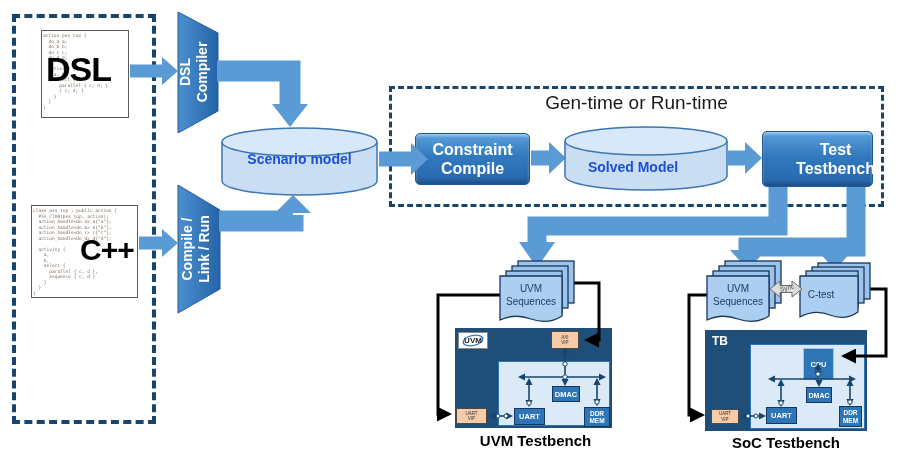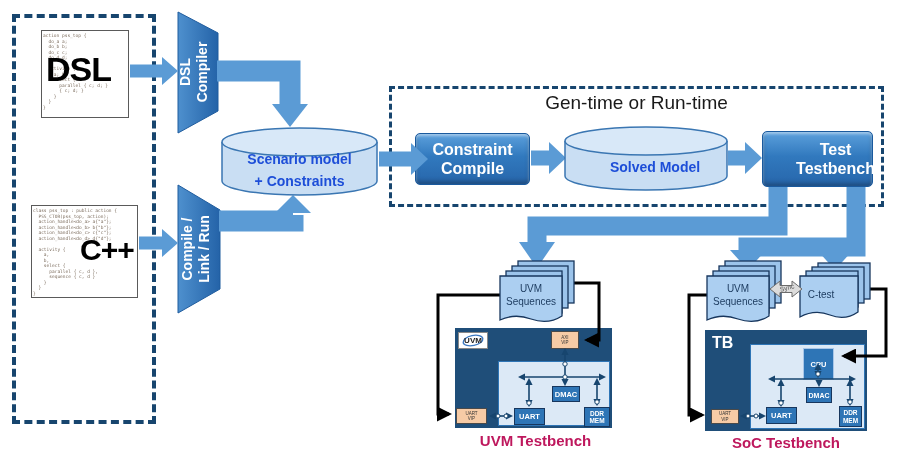--- a/index.html
+++ b/index.html
@@ -28,21 +28,21 @@
        display:flex;flex-direction:column;align-items:center;justify-content:center;
        font-size:4.5px;line-height:5.5px;text-align:center;z-index:2;}
   .logo{background:#fff;border:1px solid #888;z-index:2;}
   
   .txt{z-index:10;}
   .center{text-align:center;}
   .rot90{transform:rotate(-90deg);}
   .comp-label{color:#fff;font-weight:bold;font-size:14px;line-height:17px;text-align:center;z-index:10;}
   .cyl-label{font-weight:bold;font-size:14px;color:#1d4ed8;text-align:center;z-index:10;}
   .doc-label{color:#1b3a5e;font-size:10px;line-height:13px;text-align:center;z-index:10;}
-  .caption{font-weight:bold;font-size:15px;color:#be185d;text-align:center;z-index:10;}
+  .caption{font-weight:bold;font-size:15px;color:#000000;text-align:center;z-index:10;}
   svg.layer{position:absolute;left:0;top:0;z-index:5;}
 </style>
 </head>
 <body>
 
 <div id="canvas">
 
   <div class="abs dashed-navy" style="left:12px;top:14px;width:144px;height:410px;"></div>
   <div class="abs dashed-gen" style="left:389px;top:86px;width:495px;height:121px;"></div>
 
@@ -241,36 +241,35 @@
   <div class="abs comp-label rot90" style="left:147px;top:52px;width:100px;height:40px;">
     <div>DSL</div>
     <div>Compiler</div>
   </div>
   <div class="abs comp-label rot90" style="left:149px;top:229px;width:100px;height:40px;">
     <div>Compile /</div>
     <div>Link / Run</div>
   </div>
 
   <div class="abs cyl-label" style="left:224px;top:151px;width:151px;">Scenario model</div>
-  <div class="abs cyl-label" style="left:224px;top:173px;width:151px;">+ Constraints</div>
 
   <div class="abs txt center" style="left:389px;top:92px;width:495px;font-size:19px;color:#1a1a1a;">Gen-time or Run-time</div>
 
-  <div class="abs cyl-label" style="left:589px;top:159px;width:132px;">Solved Model</div>
+  <div class="abs cyl-label" style="left:567px;top:159px;width:132px;">Solved Model</div>
 
   <div class="abs doc-label" style="left:500px;top:282px;width:62px;">
     <div>UVM</div>
     <div>Sequences</div>
   </div>
   <div class="abs doc-label" style="left:707px;top:282px;width:62px;">
     <div>UVM</div>
     <div>Sequences</div>
   </div>
   <div class="abs doc-label" style="left:800px;top:288px;width:42px;">C-test</div>
   <div class="abs txt center" style="left:776px;top:284px;width:22px;font-size:6.5px;color:#555;transform:rotate(-14deg);">Sync</div>
 
   <div class="abs txt center" style="left:458px;top:336px;width:30px;font-size:8px;font-weight:bold;color:#222;">UVM</div>
-  <div class="abs txt" style="left:712px;top:334px;font-size:16px;font-weight:bold;color:#fff;">TB</div>
+  <div class="abs txt" style="left:712px;top:334px;font-size:12px;font-weight:bold;color:#fff;">TB</div>
 
   <div class="abs caption" style="left:458px;top:432px;width:155px;">UVM Testbench</div>
   <div class="abs caption" style="left:705px;top:434px;width:162px;">SoC Testbench</div>
 
 </div>
 
 </body></html>

